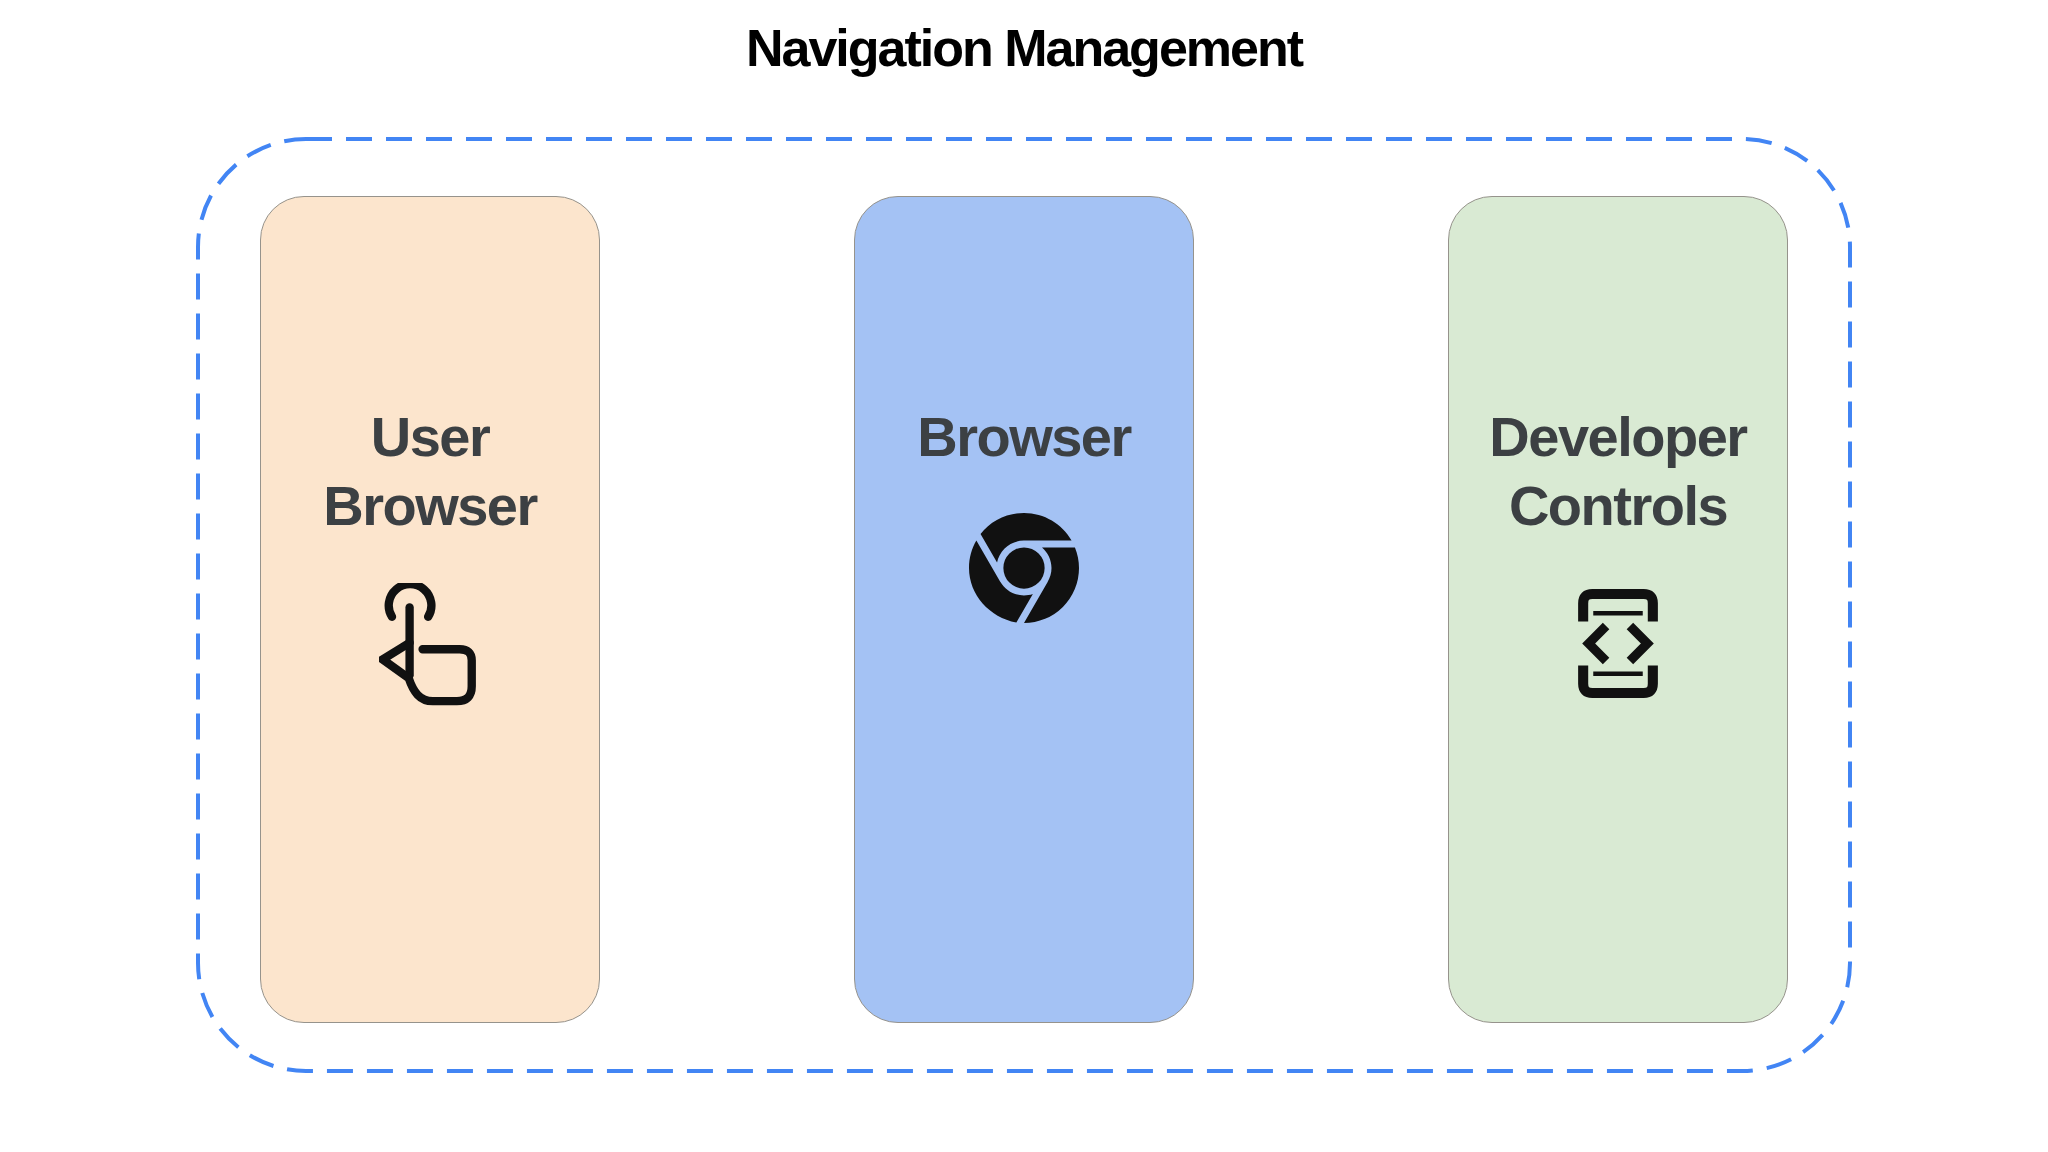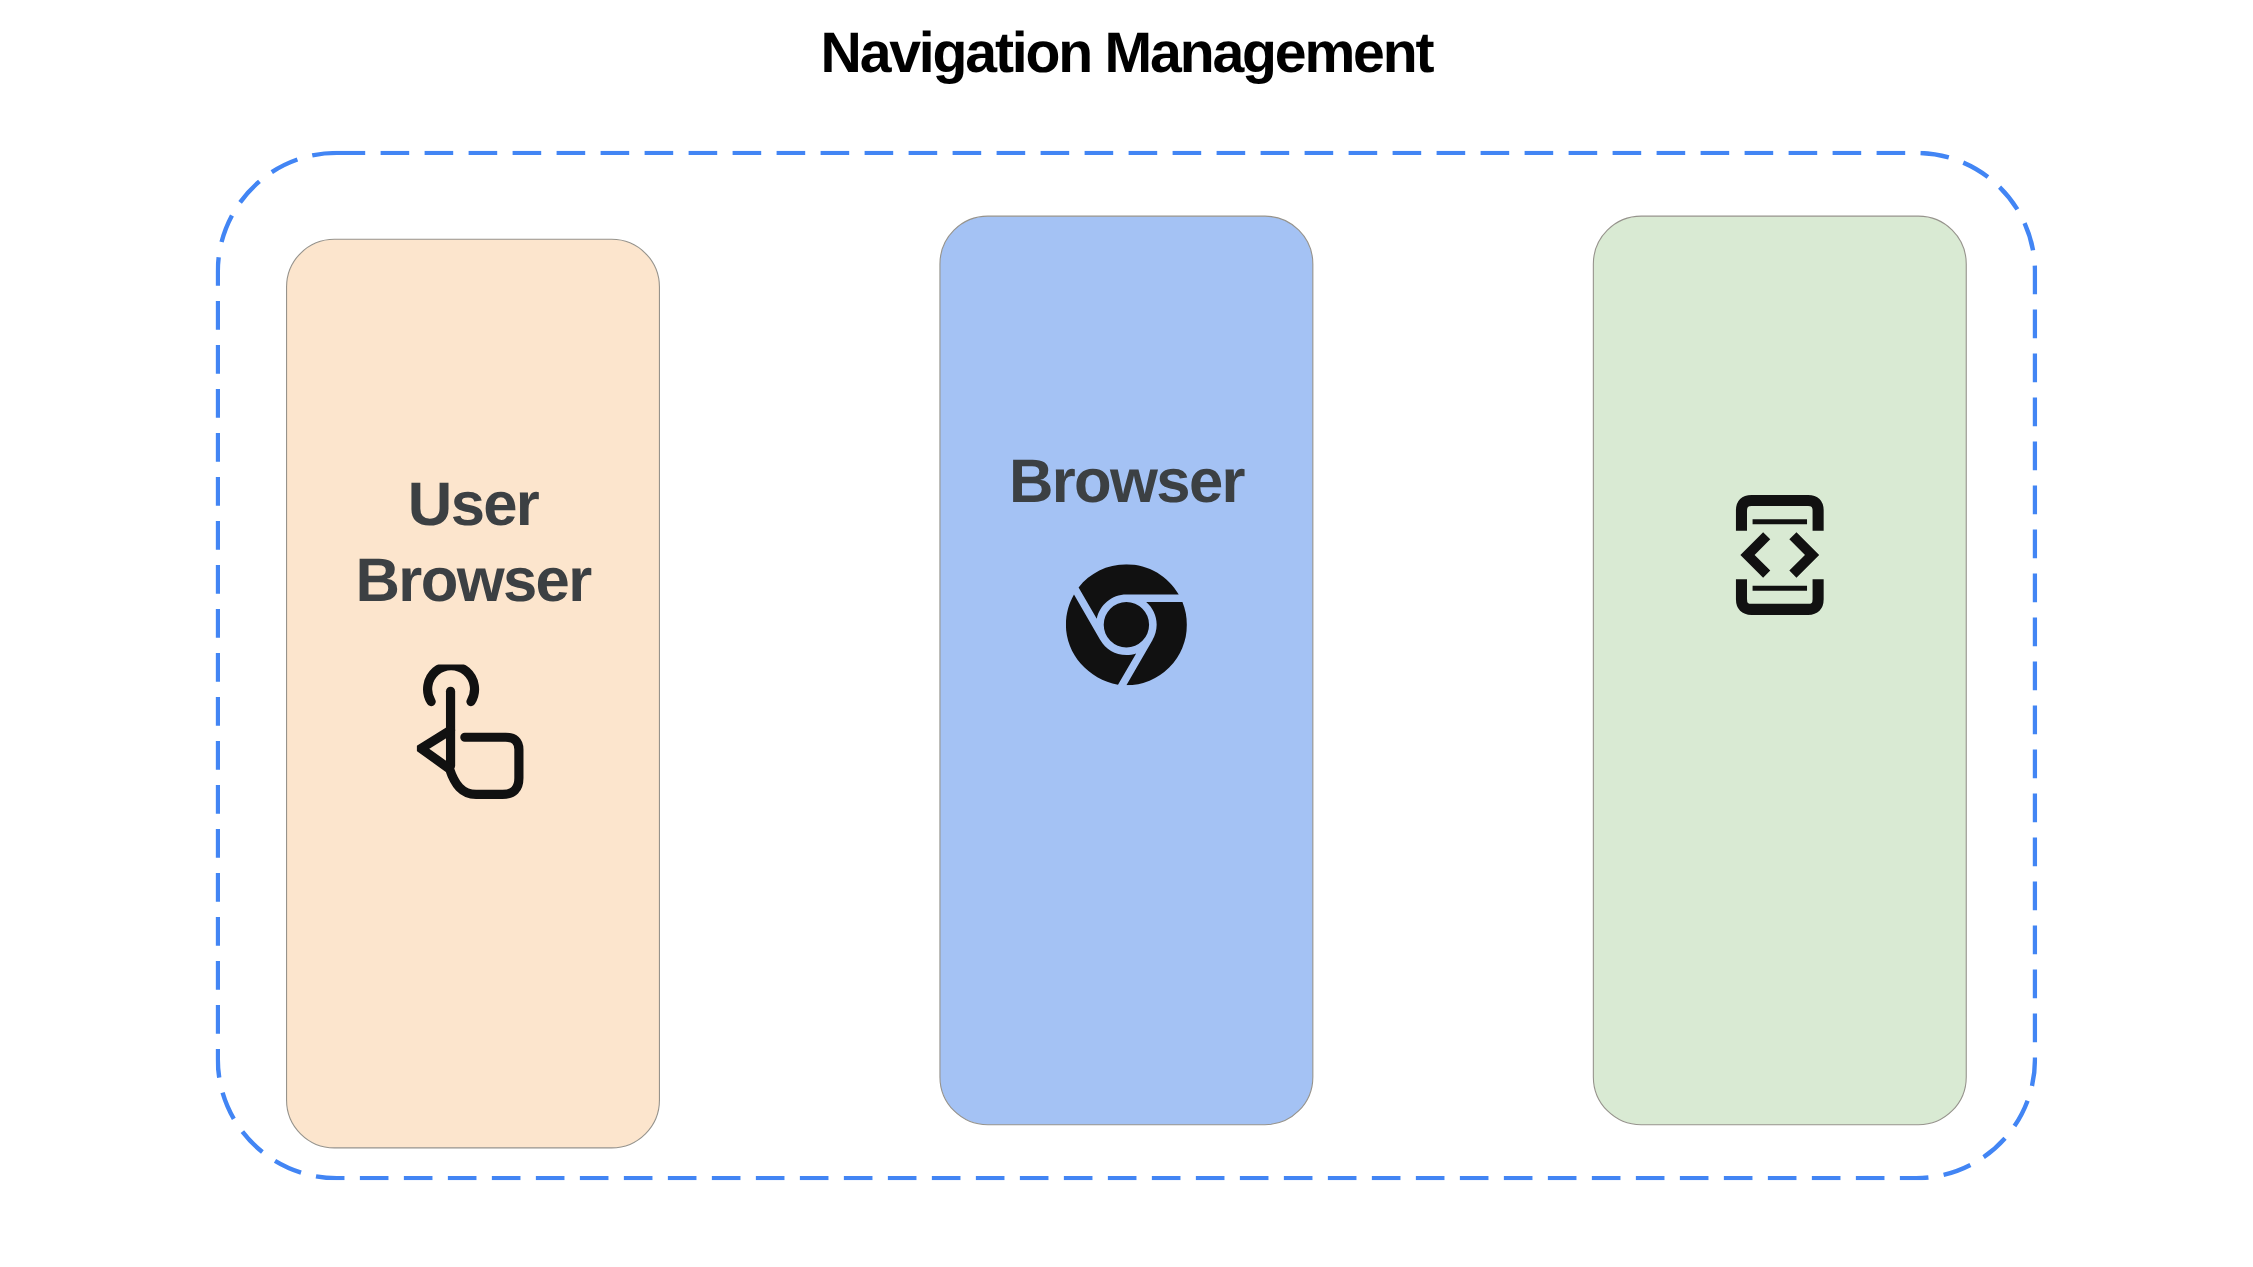--- a/index.html
+++ b/index.html
@@ -80,21 +80,21 @@
   <h1 class="diagram-title">Navigation Management</h1>
 
   <div class="frame">
 
     <svg class="frame-border-svg" viewBox="0 0 1656 936" preserveAspectRatio="none">
       <rect x="2" y="2" width="1652" height="932" rx="108" ry="108" fill="none" stroke="#4285F4" stroke-width="4" stroke-dasharray="26 14"></rect>
     </svg>
 
     <div class="cards-row">
 
-      <div class="card" style="background-color: rgb(252, 229, 205); margin-top: 21px;">
+      <div class="card" style="background-color: rgb(252, 229, 205);">
         <h2 class="card-label">
           <span>User</span><br>
           <span>Browser</span>
         </h2>
         <div class="card-icon">
           <svg width="102" height="126" viewBox="0 0 110 135" fill="none" stroke="#111111" stroke-width="9">
             <path d="M 14 36 A 23 23 0 1 1 53 36" stroke-linecap="round"></path>
             <path d="M 33 26 L 33 99" stroke-linecap="round"></path>
             <path d="M 33 64 L 4 82 L 32 102 C 37 117 44 127 58 127 L 84 127 Q 100 127 100 111 L 100 83 Q 100 71 87 71 L 47 71" stroke-linejoin="miter" stroke-miterlimit="12" stroke-linecap="round"></path>
           </svg>
@@ -106,20 +106,24 @@
           <span>Browser</span><br>
         </h2>
         <div class="card-icon">
           <svg width="110" height="110" viewBox="4 4 16 16">
             <path fill="#111111" d="M12,20L15.46,14H15.45C15.79,13.4 16,12.73 16,12C16,10.8 15.46,9.73 14.62,9H19.41C19.79,9.93 20,10.94 20,12A8,8 0 0,1 12,20M4,12C4,10.54 4.39,9.18 5.07,8L8.54,14H8.55C9.24,15.19 10.5,16 12,16C12.45,16 12.88,15.93 13.29,15.79L10.89,19.94C7,19.18 4,15.92 4,12M15,12A3,3 0 0,1 12,15A3,3 0 0,1 9,12A3,3 0 0,1 12,9A3,3 0 0,1 15,12M12,4C14.96,4 17.54,5.61 18.92,8H12C10.06,8 8.45,9.38 8.08,11.21L5.68,7.06C7.14,5.2 9.43,4 12,4Z"></path>
           </svg>
         </div>
       </div>
 
       <div class="card" style="background-color: rgb(217, 234, 211);">
+        <h2 class="card-label">
+          <span>Developer</span><br>
+          <span>Controls</span>
+        </h2>
         <div class="card-icon">
           <svg width="92" height="121" viewBox="0 0 100 132" fill="none" stroke="#111111">
             <path d="M 12 42 L 12 22 Q 12 12 22 12 L 78 12 Q 88 12 88 22 L 88 42" stroke-width="11"></path>
             <path d="M 23 33 L 77 33" stroke-width="5"></path>
             <path d="M 12 90 L 12 110 Q 12 120 22 120 L 78 120 Q 88 120 88 110 L 88 90" stroke-width="11"></path>
             <path d="M 23 99 L 77 99" stroke-width="5"></path>
             <path d="M 37 47 L 18 66 L 37 85" stroke-width="10" stroke-linejoin="miter" stroke-miterlimit="10"></path>
             <path d="M 63 47 L 82 66 L 63 85" stroke-width="10" stroke-linejoin="miter" stroke-miterlimit="10"></path>
           </svg>
         </div>

